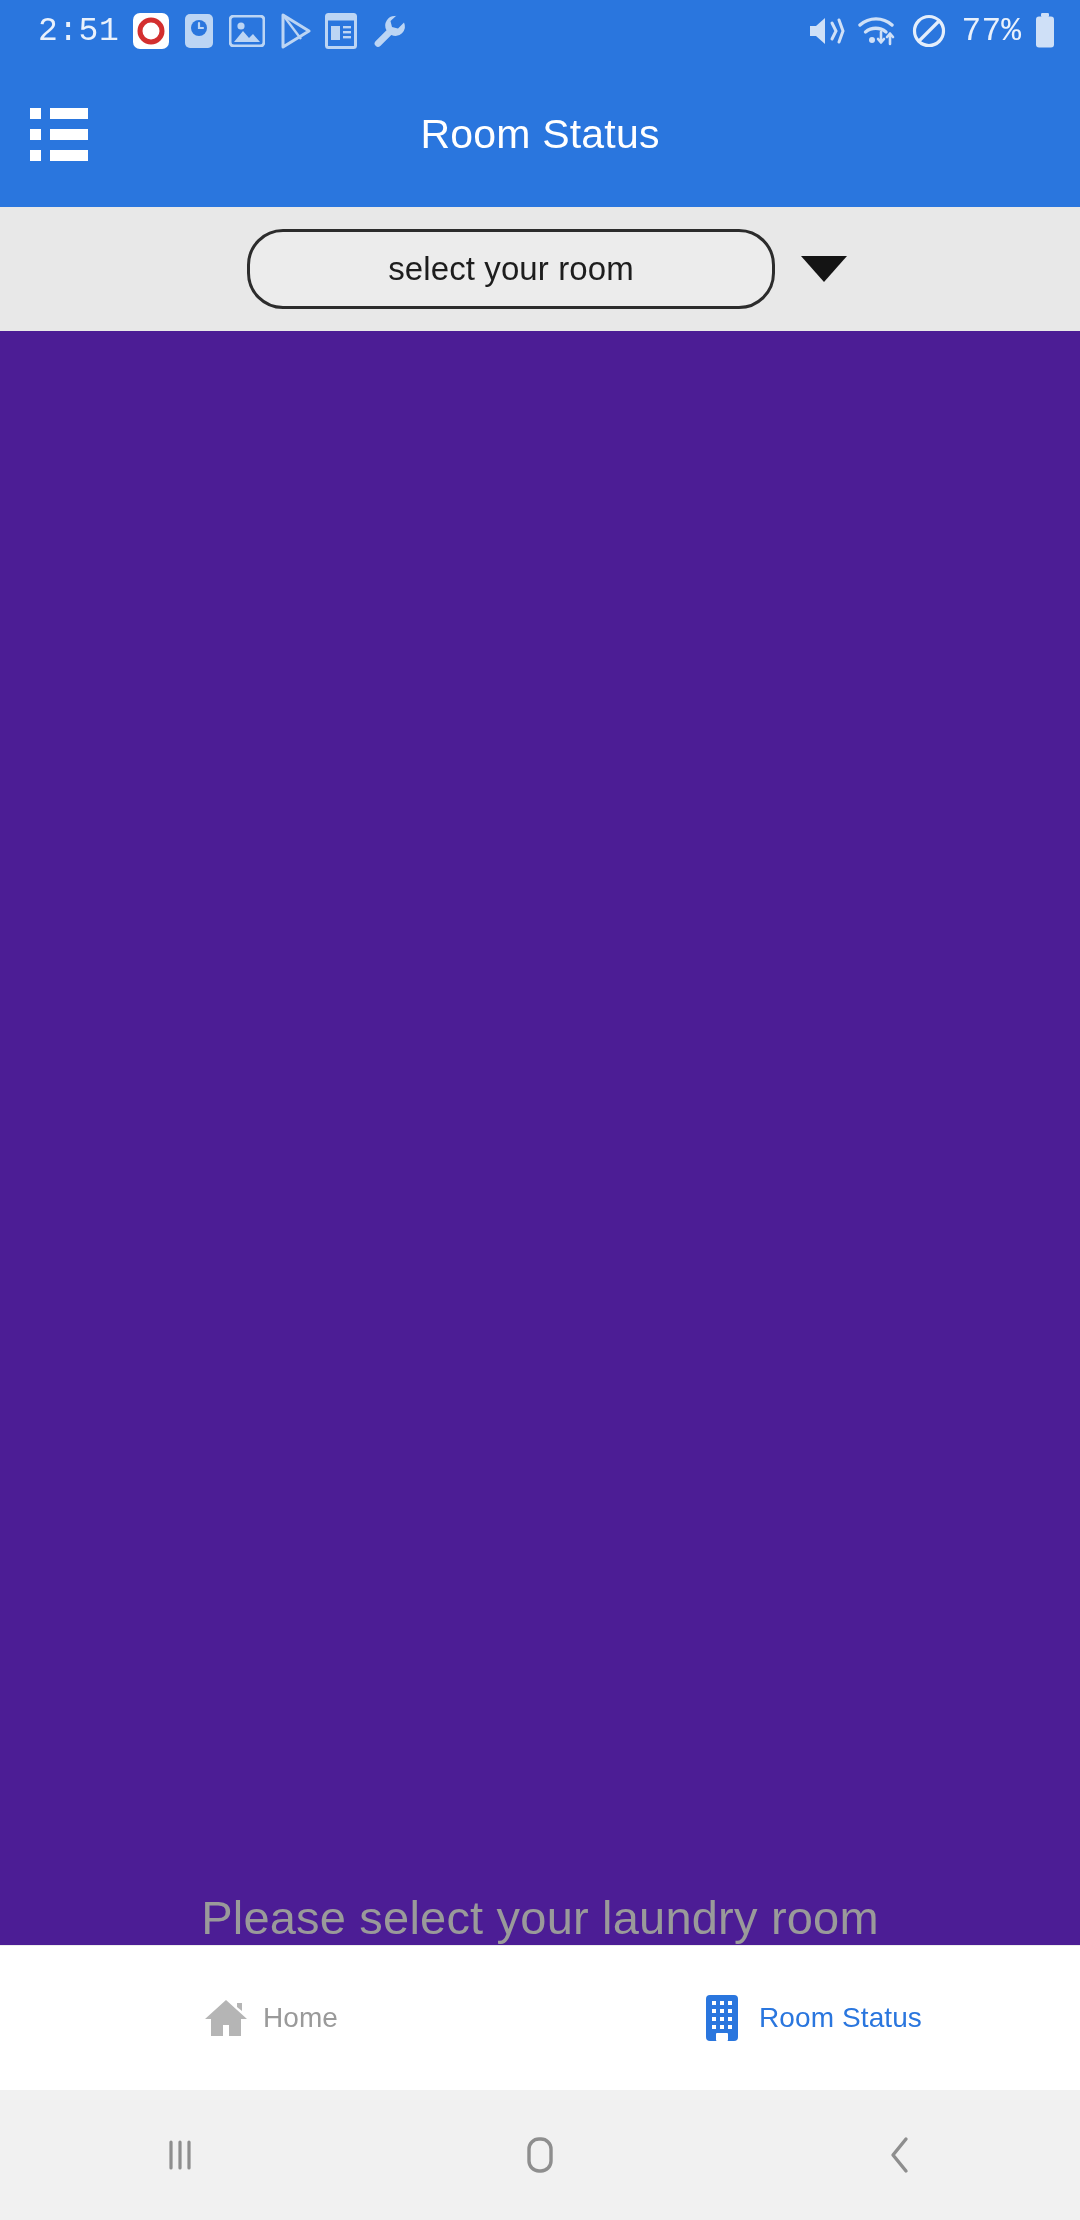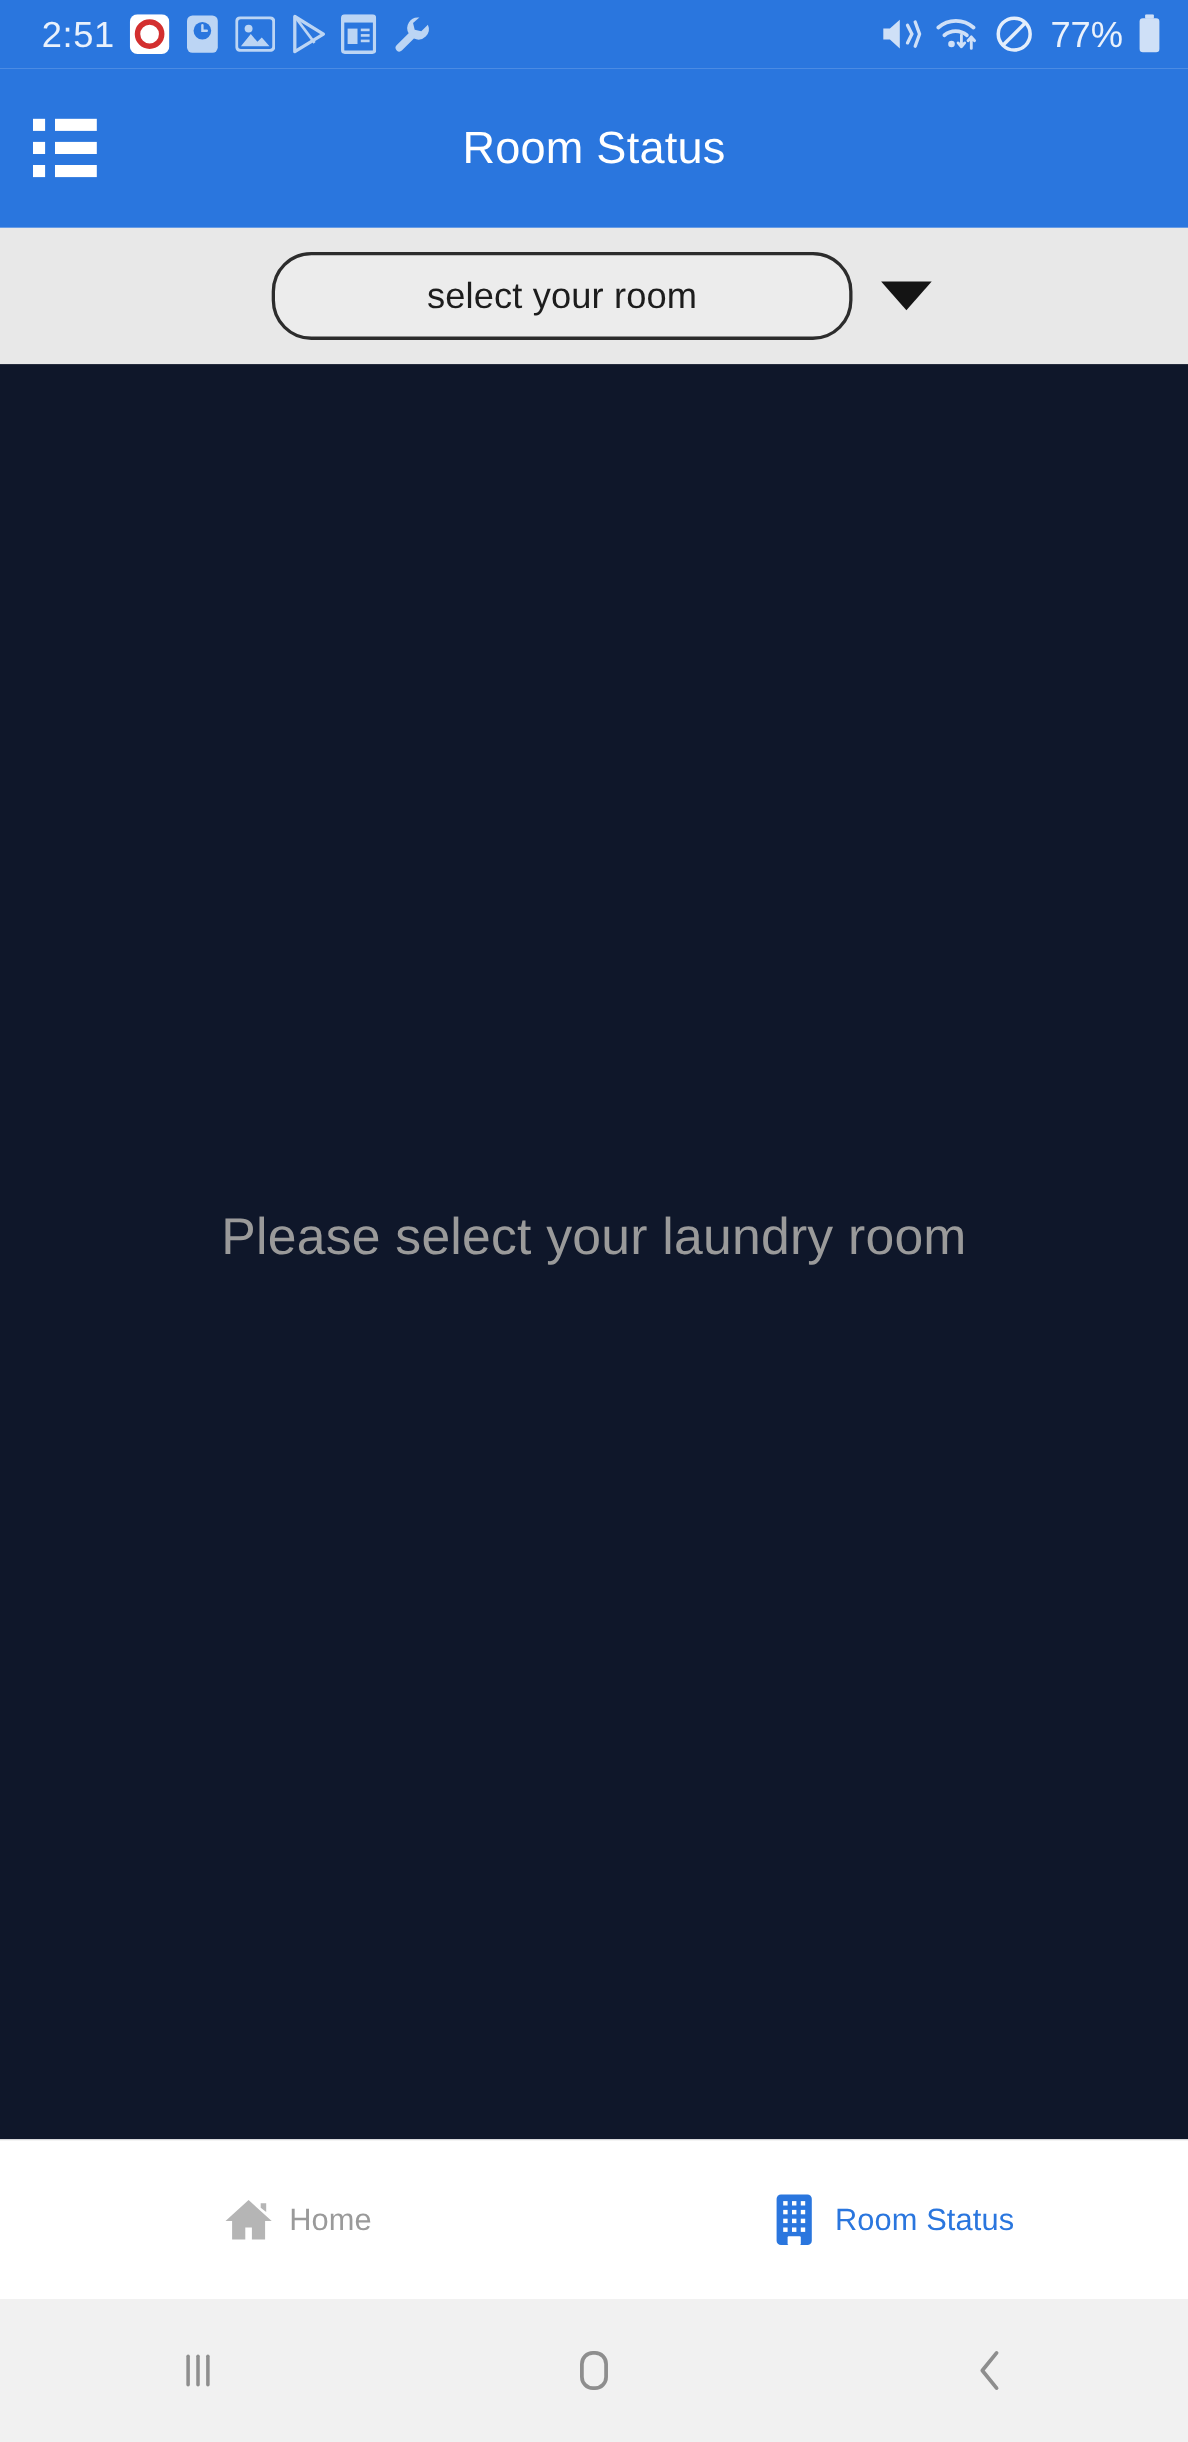--- a/index.html
+++ b/index.html
@@ -9,20 +9,21 @@
     background:#ffffff;
     overflow:hidden;
   }
   #phone { position:relative; width:1080px; height:2220px; display:flex; flex-direction:column; }
 
   
   .statusbar {
     height:62px; background:#2a76de; flex:0 0 62px;
     display:flex; align-items:center; padding:0 24px 0 38px;
     color:#e8f0fb;
+    font-family:Liberation Mono, monospace;
   }
   .sb-left { display:flex; align-items:center; gap:14px; }
   .sb-time { font-size:33px; letter-spacing:0.5px; color:#e9f1fc; line-height:1; }
   .sb-right { margin-left:auto; display:flex; align-items:center; gap:13px; }
   .sb-battery-text { font-size:33px; color:#e9f1fc; line-height:1; margin-left:2px; }
   .icon-sq { display:block; }
 
   
   .appbar {
     flex:0 0 145px; background:#2a76de; position:relative;
@@ -51,22 +52,22 @@
     width:528px; height:80px; border:3px solid #2c2c2c;
     border-radius:36px; background:#ececec;
     display:flex; align-items:center; justify-content:center;
     font-size:33px; color:#1d1d1d; letter-spacing:0.1px;
   }
   .caret { width:0; height:0; border-left:23px solid transparent;
     border-right:23px solid transparent; border-top:26px solid #141414; }
 
   
   .content {
-    flex:1 1 auto; background:#0f172a;
-    display:flex; align-items:center; justify-content:center;
+    flex:1 1 auto; background:#4c1d95;
+    display:flex; align-items:flex-end; justify-content:center;
   }
   .empty-msg {
     font-size:47px; color:#9a9a9a; font-weight:400; letter-spacing:0.2px;
     margin-top:-30px;
   }
 
   
   .bottomnav {
     flex:0 0 145px; background:#ffffff;
     display:flex; align-items:center;

